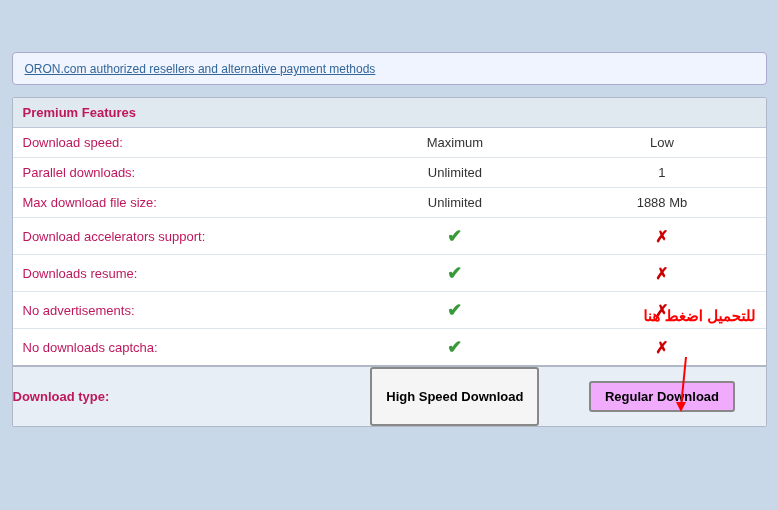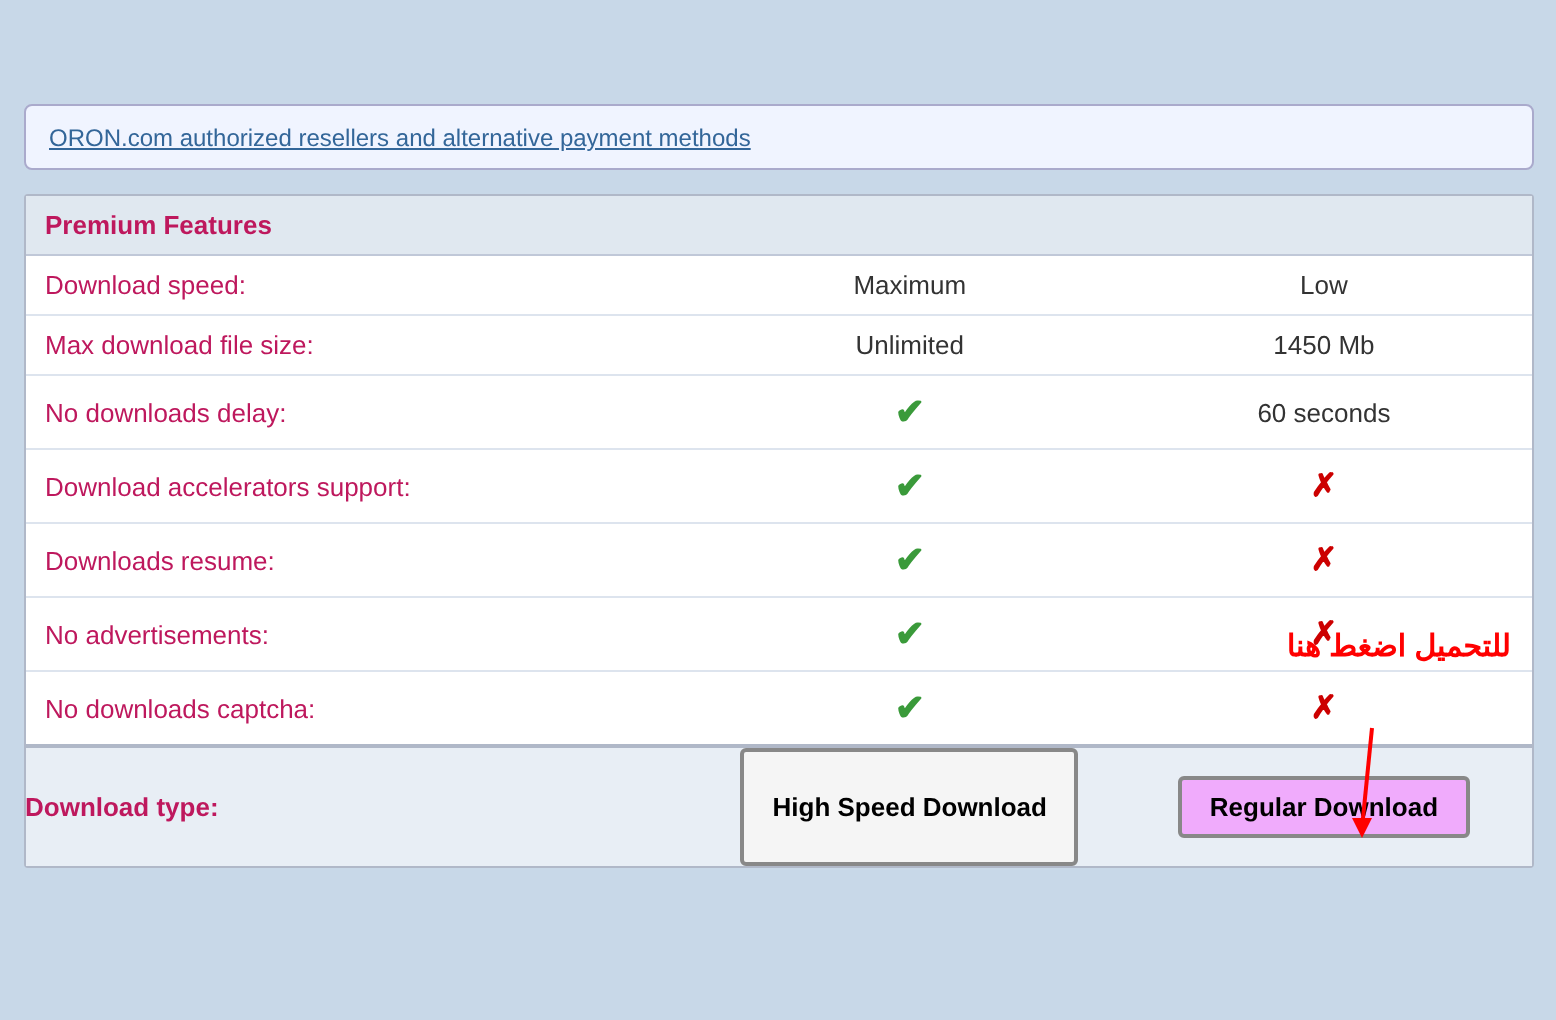--- a/index.html
+++ b/index.html
@@ -163,28 +163,28 @@
         <th class="col-regular"></th>
       </tr>
     </thead>
     <tbody id="table-body">
     <tr>
           <td class="col-feature">Download speed:</td>
           <td class="col-premium">Maximum</td>
           <td class="col-regular">Low</td>
         </tr>
         <tr>
+          <td class="col-feature">Parallel downloads:</td>
+          <td class="col-premium">Unlimited</td>
+          <td class="col-regular">1</td>
+        </tr>
+        <tr>
           <td class="col-feature">Max download file size:</td>
           <td class="col-premium">Unlimited</td>
-          <td class="col-regular">1450 Mb</td>
-        </tr>
-        <tr>
-          <td class="col-feature">No downloads delay:</td>
-          <td class="col-premium"><span class="check-green">✔</span></td>
-          <td class="col-regular">60 seconds</td>
+          <td class="col-regular">1888 Mb</td>
         </tr>
         <tr>
           <td class="col-feature">Download accelerators support:</td>
           <td class="col-premium"><span class="check-green">✔</span></td>
           <td class="col-regular"><span class="cross-red">✗</span></td>
         </tr>
         <tr>
           <td class="col-feature">Downloads resume:</td>
           <td class="col-premium"><span class="check-green">✔</span></td>
           <td class="col-regular"><span class="cross-red">✗</span></td>

